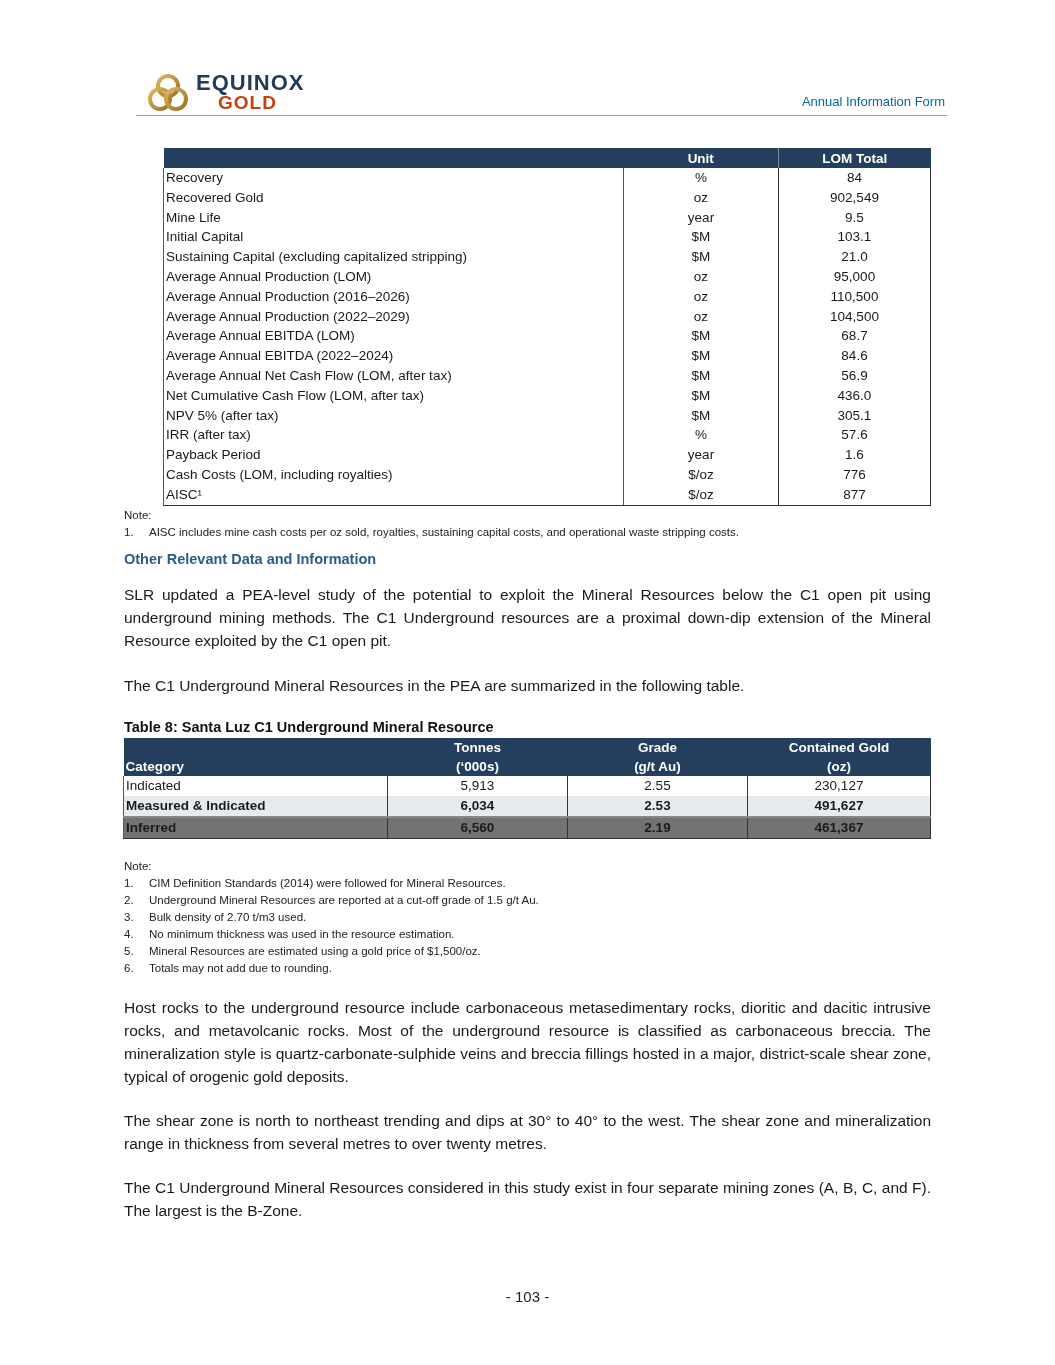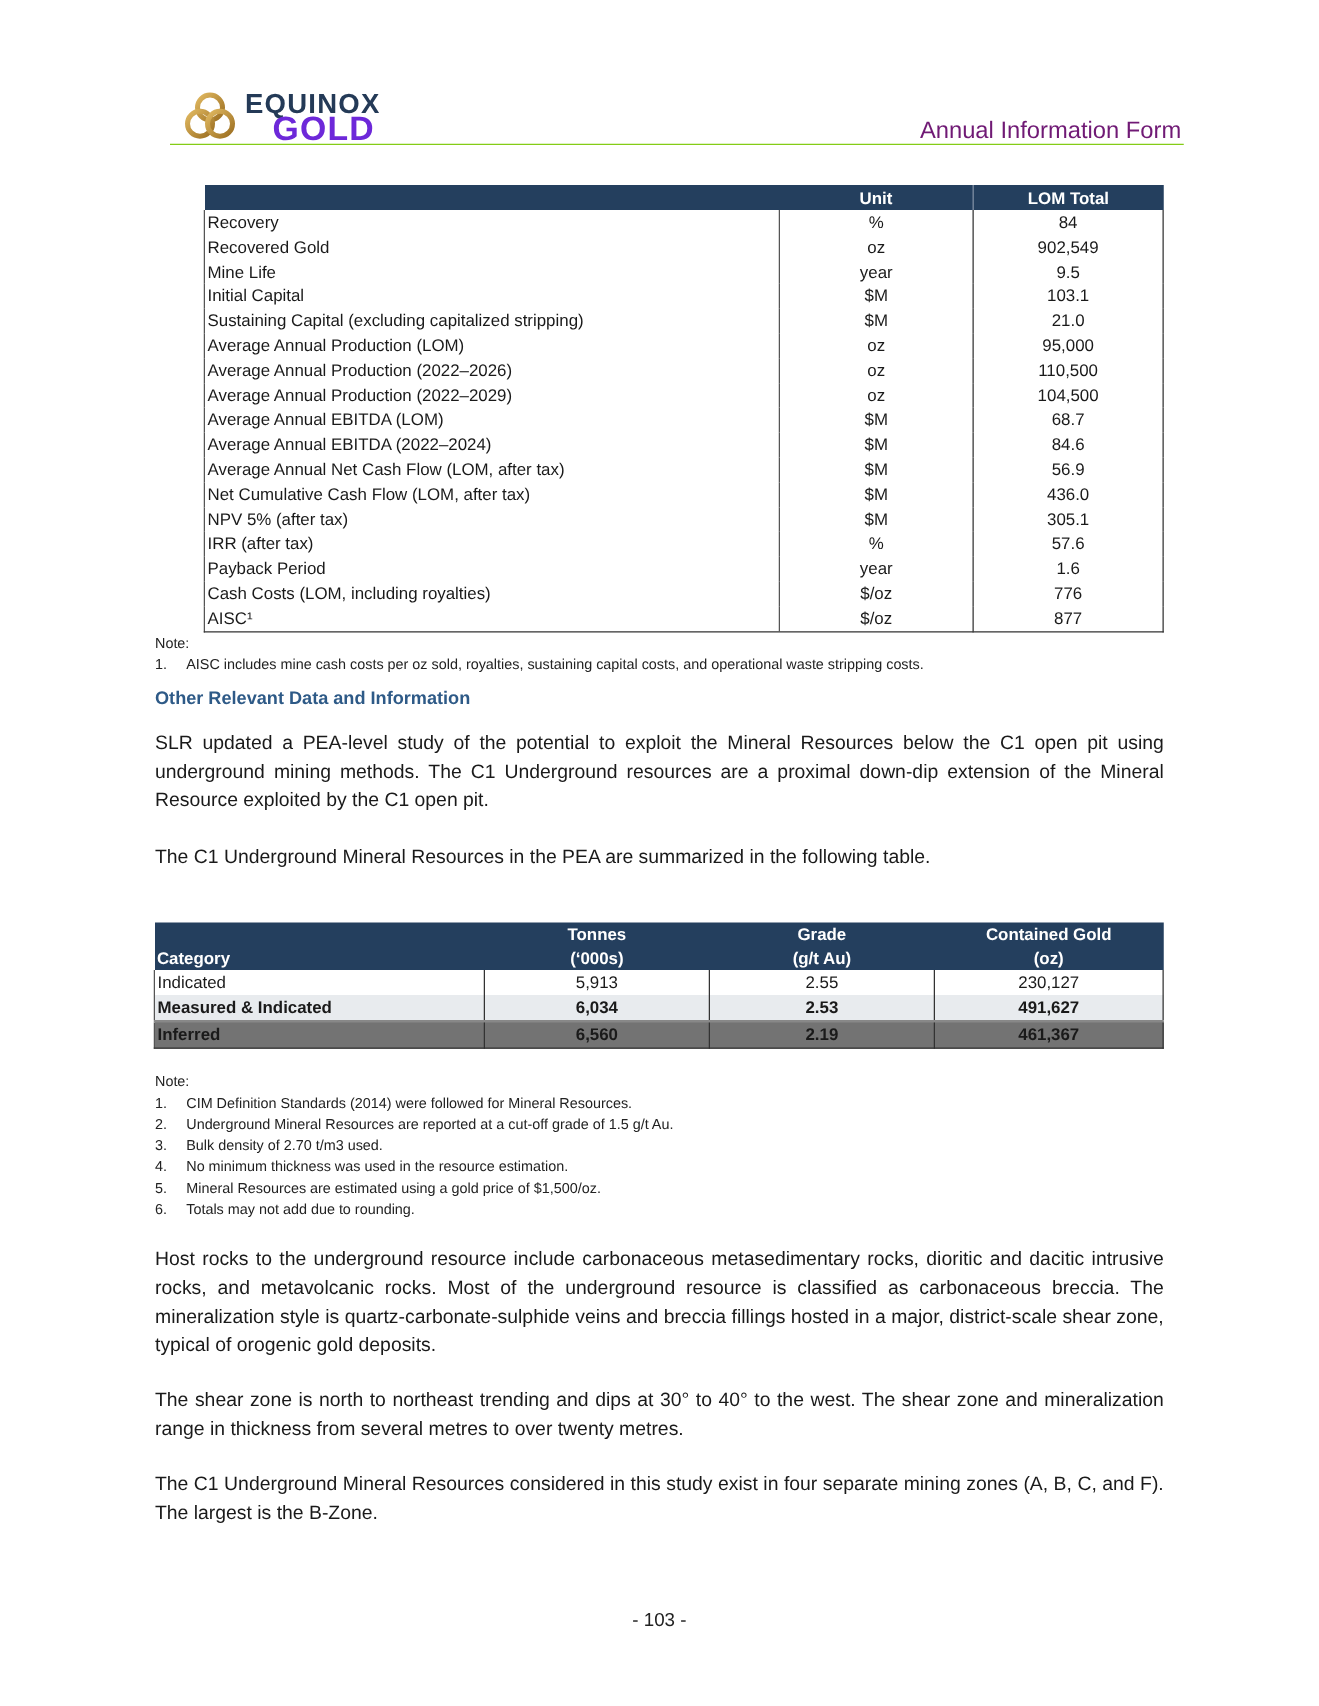--- a/index.html
+++ b/index.html
@@ -8,22 +8,22 @@
       font-family: "Liberation Sans", sans-serif; color: #1a1a1a;
       position: relative; overflow: hidden;
     }
     .page { position: absolute; left: 0; top: 0; width: 1055px; height: 1365px; }
 
     
     .header { position: absolute; left: 136px; top: 70px; width: 811px; height: 46px; border-bottom: 1px solid #84cc16; }
     .logo { position: absolute; left: 12px; top: 2px; width: 170px; height: 42px; }
     .logo-mark { position: absolute; left: 0; top: 0; width: 40px; height: 42px; }
     .logo-text-1 { position: absolute; left: 48px; top: 0px; font-size: 22px; font-weight: bold; color: #243a57; letter-spacing: 1px; line-height: 22px; }
-    .logo-text-2 { position: absolute; left: 70px; top: 20px; font-size: 27px; font-weight: bold; color: #6d28d9; letter-spacing: 1px; line-height: 22px; }
-    .header-title { position: absolute; right: 2px; top: 24px; font-size: 19px; color: #701a75; }
+    .logo-text-2 { position: absolute; left: 70px; top: 20px; font-size: 19px; font-weight: bold; color: #c2410c; letter-spacing: 1px; line-height: 22px; }
+    .header-title { position: absolute; right: 2px; top: 24px; font-size: 13px; color: #0369a1; }
 
     
     .t1 { position: absolute; left: 123px; top: 148px; width: 768px; border-collapse: collapse; font-size: 13.5px; margin-left: 40px; }
     .t1 th { background: #243f5e; color: #fff; font-weight: bold; height: 20px; padding: 0; text-align: center; font-size: 13.5px; }
     .t1 td { height: 19.8px; padding: 0 2px; line-height: 19.8px; }
     .t1 td.c0 { width: 460px; border-left: 1px solid #555; }
     .t1 td.c1 { width: 155px; text-align: center; border-left: 1px solid #555; border-right: 1px solid #333; }
     .t1 td.c2 { text-align: center; border-right: 1px solid #333; }
     .t1 tr:last-child td { border-bottom: 1px solid #333; }
     .t1 th.h0 { width: 460px; }
@@ -110,21 +110,21 @@
           <td class="c0">Sustaining Capital (excluding capitalized stripping)</td>
           <td class="c1">$M</td>
           <td class="c2">21.0</td>
         </tr>
       <tr>
           <td class="c0">Average Annual Production (LOM)</td>
           <td class="c1">oz</td>
           <td class="c2">95,000</td>
         </tr>
       <tr>
-          <td class="c0">Average Annual Production (2022–2026)</td>
+          <td class="c0">Average Annual Production (2016–2026)</td>
           <td class="c1">oz</td>
           <td class="c2">110,500</td>
         </tr>
       <tr>
           <td class="c0">Average Annual Production (2022–2029)</td>
           <td class="c1">oz</td>
           <td class="c2">104,500</td>
         </tr>
       <tr>
           <td class="c0">Average Annual EBITDA (LOM)</td>
@@ -180,20 +180,21 @@
       <span class="note-num">1.</span>
       <span>AISC includes mine cash costs per oz sold, royalties, sustaining capital costs, and operational waste stripping costs.</span>
     </div>
   </div>
 
   <div class="subhead">Other Relevant Data and Information</div>
 
   <div class="para" style="top:583px;">SLR updated a PEA-level study of the potential to exploit the Mineral Resources below the C1 open pit using underground mining methods. The C1 Underground resources are a proximal down-dip extension of the Mineral Resource exploited by the C1 open pit.</div>
   <div class="para" style="top:674px;">The C1 Underground Mineral Resources in the PEA are summarized in the following table.</div>
 
+  <div class="caption">Table 8: Santa Luz C1 Underground Mineral Resource</div>
 
   <table class="t2">
     <thead>
       <tr>
         <th class="h0">
             <div>&nbsp;</div>
             <div>Category</div>
           </th>
         <th class="h1">
             <div>Tonnes</div>

